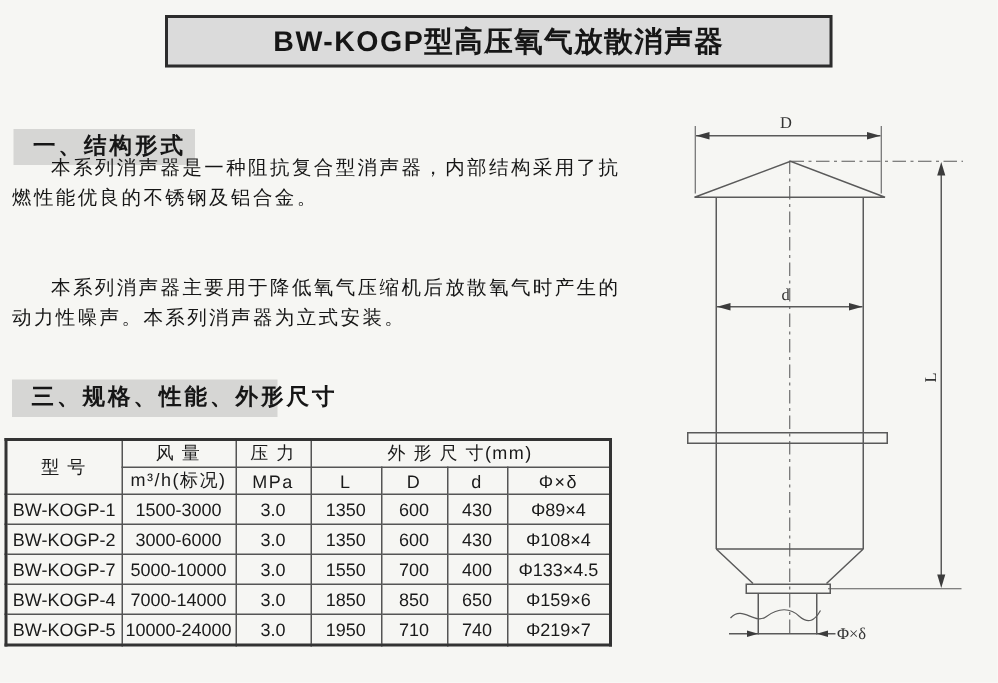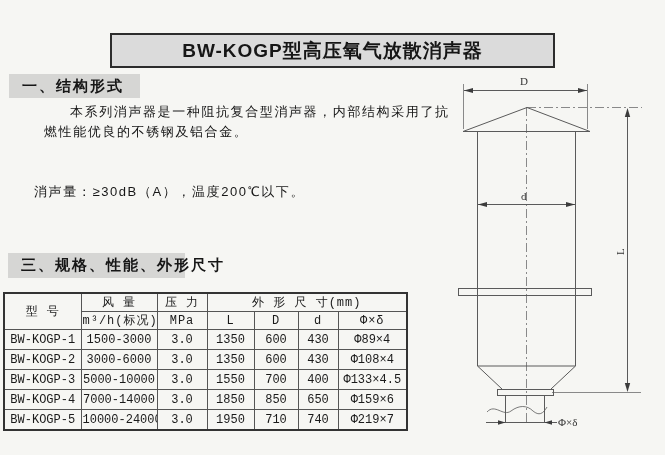--- a/index.html
+++ b/index.html
@@ -5,62 +5,62 @@
   html,body { margin:0; padding:0; }
   .page {
     position:relative; width:665px; height:455px;
     background:#f6f6f3; overflow:hidden;
     font-family:"Liberation Sans", sans-serif; color:#161616;
   }
   .title-box {
     position:absolute; left:110px; top:10px; width:441px; height:31px;
     background:#dbdbdb; border:2px solid #2c2c2c; box-sizing:content-box;
     display:flex; align-items:center; justify-content:center;
-    font-size:19px; font-weight:bold; letter-spacing:1px;margin-top:23px;
+    font-size:19px; font-weight:bold; letter-spacing:1px;
   }
   .sec-head {
     position:absolute; background:#d6d6d4; font-weight:bold; font-size:15px;
     letter-spacing:2px; line-height:24px; padding-left:13px; box-sizing:border-box;
     white-space:nowrap;
   }
-  #sec1 { left:9px;  top:74px;  width:131px; height:24px; }
+  #sec1 { left:9px;  top:86px;  width:121px; height:24px; }
   #sec2 { left:9px;  top:158px; width:131px; height:24px; }
   #sec3 { left:8px;  top:253px; width:177px; height:25px; }
   .body-text {
     position:absolute; font-size:13px; line-height:20px; letter-spacing:1.6px;
   }
-  #para-block-1 { left:8px; top:102px; width:414px;margin-left:36px; }
+  #para-block-1 { left:8px; top:102px; width:414px; }
   #para-block-2 { left:8px; top:182px; width:416px; }
   .body-text p { margin:0; text-indent:2em; }
   table.spec {
     position:absolute; left:3px; top:292px;
     border-collapse:collapse; table-layout:fixed; width:403px;
     border:2px solid #333;
-    font-family:Liberation Mono, monospace; font-size:12px; color:#1a1a1a;
+    font-family:Liberation Sans, sans-serif; font-size:12px; color:#1a1a1a;
   }
   table.spec td { border:1px solid #555; text-align:center; padding:0 1px; overflow:hidden; white-space:nowrap; }
   table.spec thead td { height:17px; letter-spacing:1px; }
   table.spec tbody td { height:19px;margin-top:28px; }
   svg.diagram { position:absolute; left:430px; top:75px; }
   svg text { font-family:"Liberation Serif", serif; font-size:11px; fill:#333; letter-spacing:0; }
 </style>
 </head>
 <body>
 
 <div class="page">
 
   <div class="title-box">BW-KOGP型高压氧气放散消声器</div>
 
   <div class="sec-head" id="sec1">一、结构形式</div>
   <div class="body-text" id="para-block-1">
     <p>本系列消声器是一种阻抗复合型消声器，内部结构采用了抗燃性能优良的不锈钢及铝合金。</p>
   </div>
 
   <div class="body-text" id="para-block-2">
-    <p>消声量：≥30dB（A），温度200℃以下。</p>
+    <p>本系列消声器主要用于降低氧气压缩机后放散氧气时产生的动力性噪声。本系列消声器为立式安装。</p>
   </div>
 
   <div class="sec-head" id="sec3">三、规格、性能、外形尺寸</div>
 
   <table class="spec">
     <colgroup>
       <col style="width:77px">
         <col style="width:76px">
         <col style="width:50px">
       <col style="width:47px">
@@ -97,21 +97,21 @@
       <tr>
         <td>BW-KOGP-2</td>
         <td>3000-6000</td>
         <td>3.0</td>
         <td>1350</td>
         <td>600</td>
         <td>430</td>
         <td>Φ108×4</td>
       </tr>
       <tr>
-        <td>BW-KOGP-3</td>
+        <td>BW-KOGP-7</td>
         <td>5000-10000</td>
         <td>3.0</td>
         <td>1550</td>
         <td>700</td>
         <td>400</td>
         <td>Φ133×4.5</td>
       </tr>
       <tr>
         <td>BW-KOGP-4</td>
         <td>7000-14000</td>

